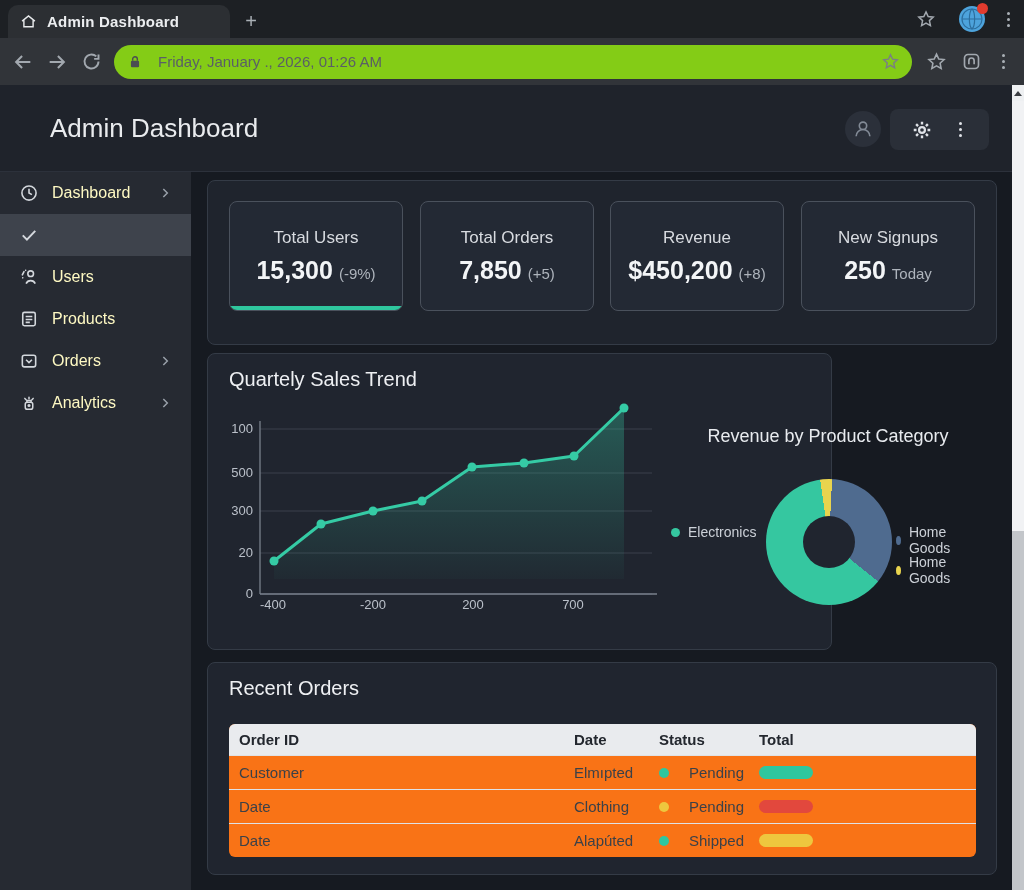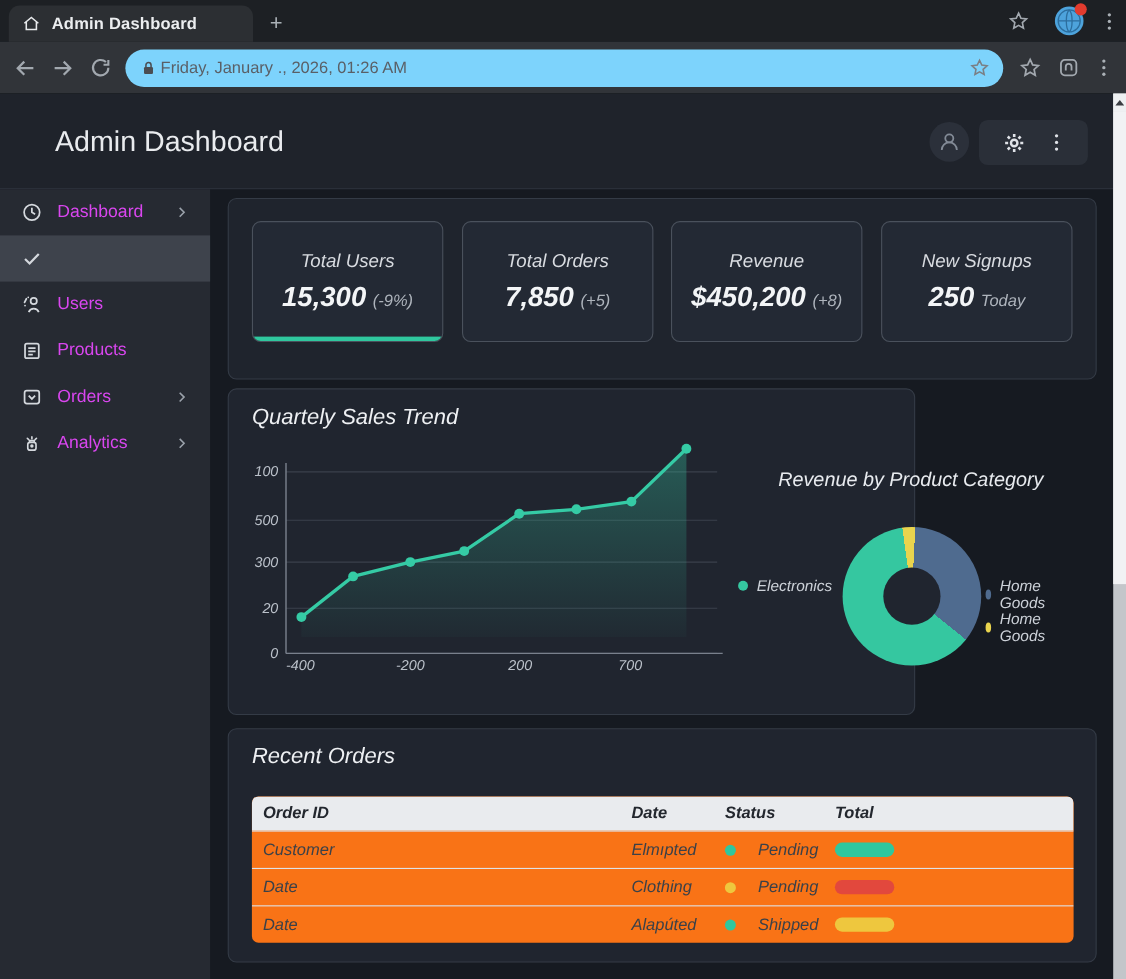--- a/index.html
+++ b/index.html
@@ -16,44 +16,44 @@
   .tabbar-right { position:absolute; right:8px; top:4px; height:30px; display:flex; align-items:center; gap:16px; }
   .avatar-globe { width:26px; height:26px; border-radius:50%; background:#4da3dc; position:relative; overflow:visible; }
   .avatar-globe svg { position:absolute; inset:0; }
   .badge { position:absolute; right:-3px; top:-3px; width:11px; height:11px; background:#e23b2e; border-radius:50%; }
   .dots-v { display:flex; flex-direction:column; gap:3px; align-items:center; padding:2px 6px; }
   .dots-v i { width:3px; height:3px; background:#aab0b6; border-radius:50%; display:block; }
 
   .toolbar { position:absolute; left:0; top:38px; width:1024px; height:47px; background:#313439;
              display:flex; align-items:center; }
   .nav-ic { width:34px; height:34px; display:flex; align-items:center; justify-content:center; color:#a2a8af; flex:0 0 auto; }
-  .omnibox { margin-left:6px; width:798px; height:34px; background:#7dd3fc; border-radius:17px;
-             display:flex; align-items:center; padding:0 12px 0 14px; gap:4px; }
+  .omnibox { margin-left:6px; width:798px; height:34px; background:#84cc16; border-radius:17px;
+             display:flex; align-items:center; padding:0 12px 0 14px; gap:16px; }
   .omnibox .url { flex:1; color:#5a5f66; font-size:15px; }
   .toolbar-right { display:flex; align-items:center; gap:14px; margin-left:14px; color:#a2a8af; }
 
   
   .app { position:absolute; left:0; top:85px; width:1012px; height:805px; background:#161a21; overflow:hidden; }
   .app-header { position:absolute; left:0; top:0; width:1012px; height:87px; background:#1f232b;
                 border-bottom:1px solid #2c313b; }
   .app-title { position:absolute; left:50px; top:28px; font-size:26px; color:#e9ebee; font-weight:400; }
   .hdr-avatar { position:absolute; left:845px; top:110px; width:36px; height:36px; border-radius:50%;
                 background:#2b303a; display:flex; align-items:center; justify-content:center; color:#828a96; }
   .hdr-pill { position:absolute; left:890px; top:108px; width:99px; height:41px; border-radius:8px;
               background:#2a2f38; display:flex; align-items:center; justify-content:space-evenly; color:#dfe2e7; }
   .hdr-avatar, .hdr-pill { top:auto; } 
 
   .sidebar { position:absolute; left:0; top:87px; width:191px; height:718px; background:#262a32; }
   .side-item { position:relative; height:42px; display:flex; align-items:center; padding-left:19px; gap:13px;
-               color:#d946ef; font-size:16px; }
+               color:#fef9c3; font-size:16px; }
   .side-item.selected { background:#3e434c; }
   .side-item .chev { position:absolute; right:18px; color:#9aa1aa; display:flex; }
   .side-icn { width:20px; height:20px; color:#d4d8dd; flex:0 0 auto; display:flex; }
 
-  .main { position:absolute; left:207px; top:87px; width:790px; height:718px;font-style:italic; }
+  .main { position:absolute; left:207px; top:87px; width:790px; height:718px; }
 
   .panel { position:absolute; background:#20252f; border:1px solid #343b46; border-radius:8px; }
   .stats-panel { left:0; top:8px; width:790px; height:165px; background:#1f242d; }
   .stat-card { position:absolute; top:20px; height:110px; width:174px; background:#232934; border:1px solid #4a515c;
                border-radius:8px; display:flex; flex-direction:column; align-items:center; justify-content:center; gap:8px; overflow:hidden; }
   .stat-label { font-size:17px; color:#d8dbe0; }
   .stat-value { color:#f3f5f7; font-size:25px; font-weight:700; }
   .stat-delta { color:#aeb4bc; font-size:15px; font-weight:400; margin-left:6px; }
   .stat-accent { position:absolute; left:0; right:0; bottom:0; height:4px; }
 

